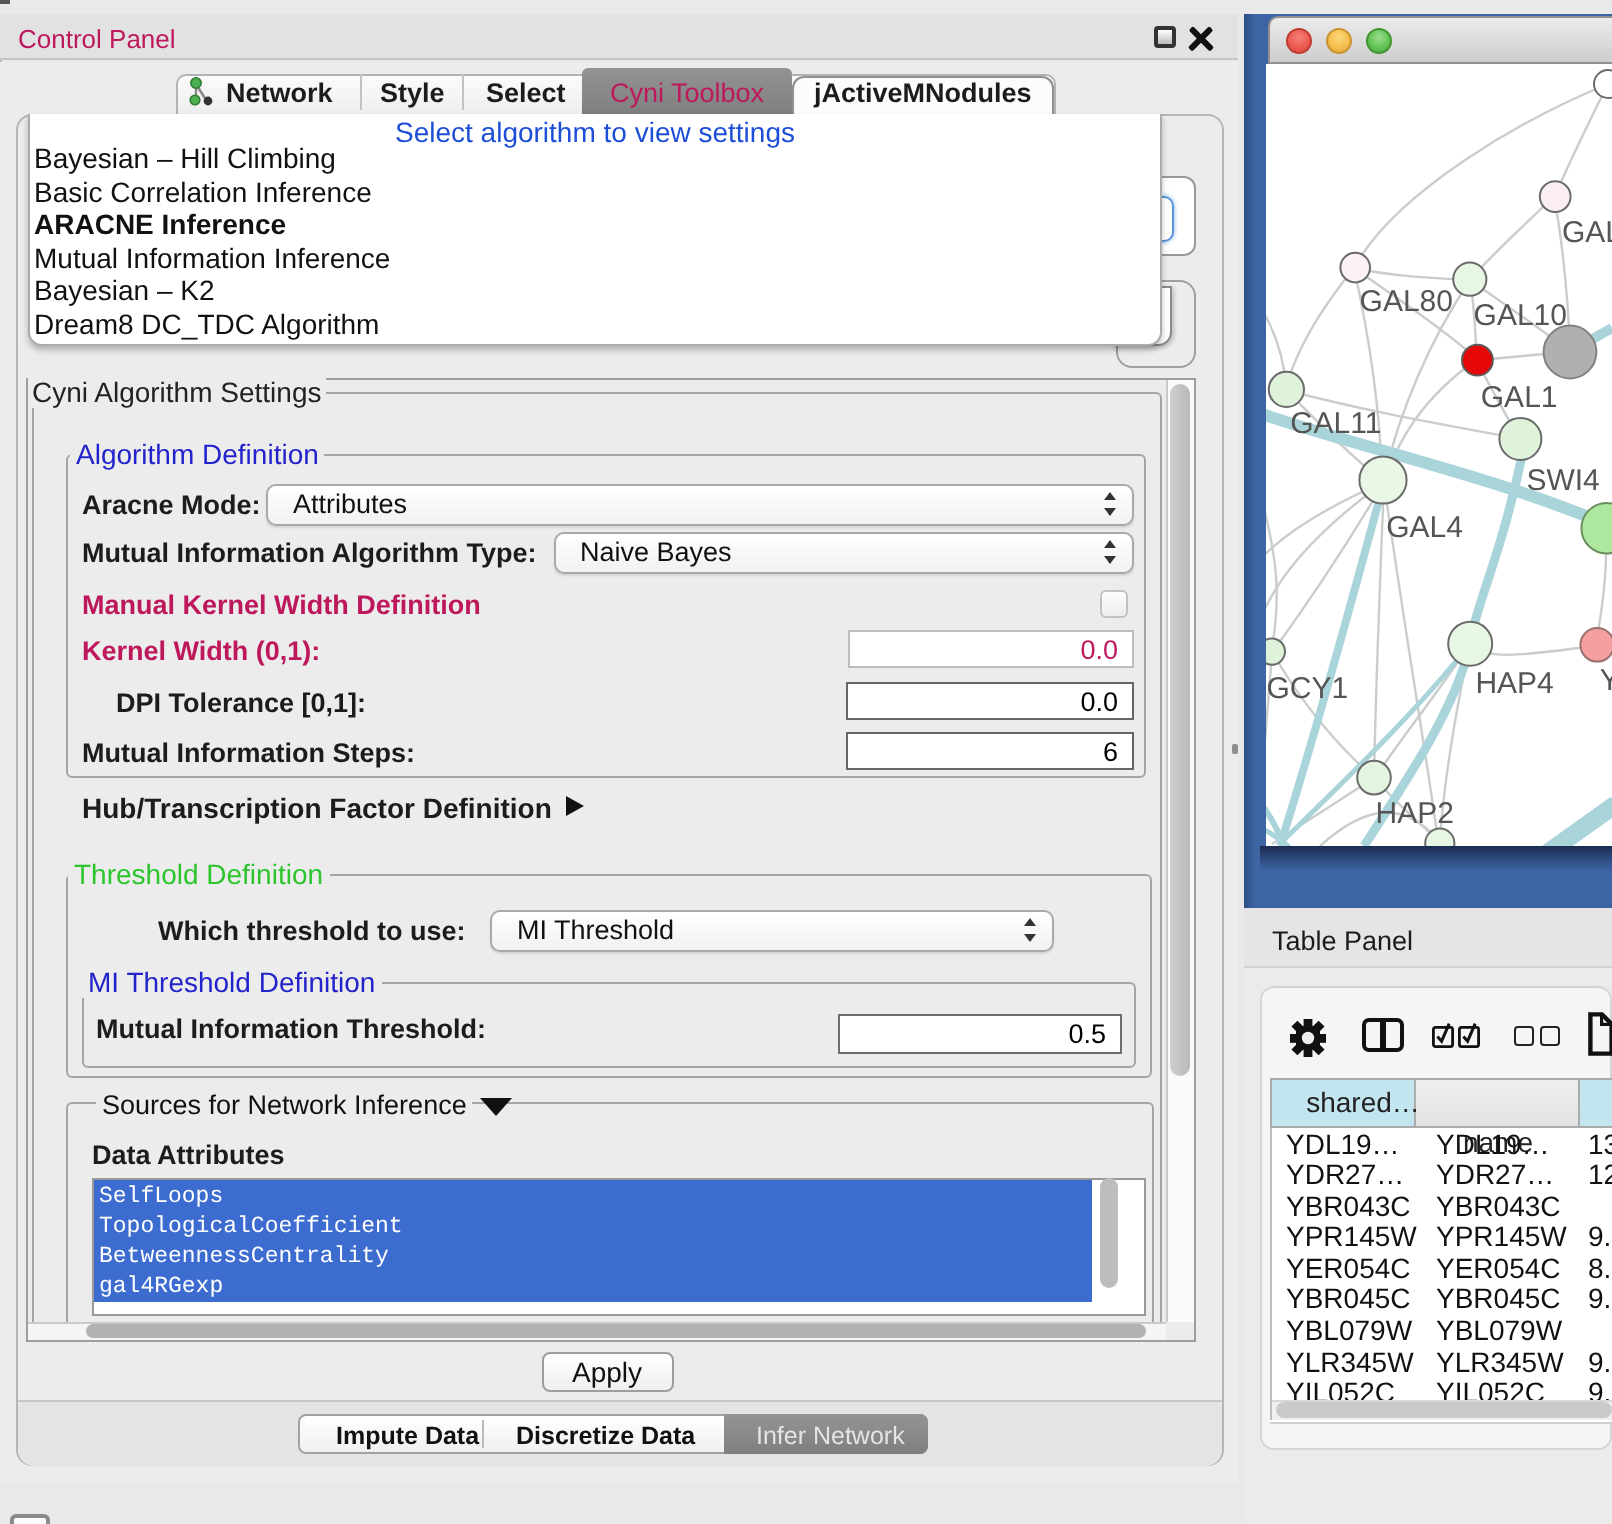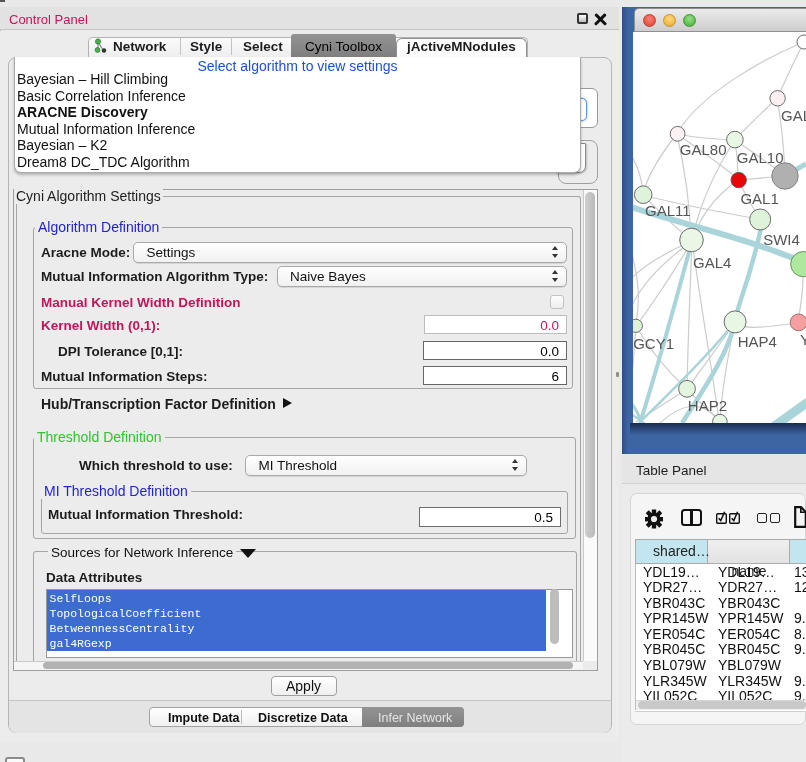--- a/index.html
+++ b/index.html
@@ -42,21 +42,21 @@
 <div class="abs" style="left:8px;top:57px;width:604px;height:676px;background:#ECECEC;border:1px solid #B5B5B5;border-radius:8px;"></div>
 
 <div class="abs" style="left:88px;top:36.5px;width:440px;height:21px;background:linear-gradient(#FBFBFB,#EDEDED);border:1px solid #B2B2B2;border-radius:5px 5px 0 0;border-bottom:none;"></div>
 <div class="abs" style="left:396px;top:37.5px;width:131px;height:20px;background:#FCFCFC;border:1px solid #8F8F8F;border-radius:6px 6px 0 0;border-bottom:none;"></div>
 <div class="abs" style="left:180px;top:37px;width:1px;height:18px;background:#C2C2C2;"></div>
 <div class="abs" style="left:231px;top:37px;width:1px;height:18px;background:#C2C2C2;"></div>
 <div class="abs" style="left:291px;top:33.5px;width:105px;height:24.5px;background:linear-gradient(#939393,#7E7E7E);border-radius:3px 3px 0 0;"></div>
 <div class="lbl2 bold" style="left:113px;top:39px;">Network</div>
 <div class="lbl2 bold" style="left:190px;top:39px;">Style</div>
 <div class="lbl2 bold" style="left:243px;top:39px;">Select</div>
-<div class="lbl2" style="left:305px;top:39px;color:#000000;text-align:center;">Cyni Toolbox</div>
+<div class="lbl2" style="left:305px;top:39px;color:#be185d;text-align:center;">Cyni Toolbox</div>
 <div class="lbl2 bold" style="left:407px;top:39px;text-align:center;">jActiveMNodules</div>
 
 <svg class="abs" style="left:94px;top:38px;" width="14" height="16" viewBox="0 0 14 16">
   <line x1="4" y1="4" x2="9" y2="12" stroke="#888" stroke-width="1.2"></line>
   <line x1="4" y1="4" x2="4" y2="12" stroke="#888" stroke-width="1.2"></line>
   <circle cx="4" cy="3.5" r="2.6" fill="#4CAF50" stroke="#2E7D32" stroke-width="0.8"></circle>
   <circle cx="3.5" cy="12" r="2.4" fill="#4CAF50" stroke="#2E7D32" stroke-width="0.8"></circle>
   <circle cx="10" cy="12.5" r="2.2" fill="#333"></circle>
 </svg>
 
@@ -69,21 +69,21 @@
 <div class="abs" style="left:43px;top:662px;width:530px;height:7px;background:#B2B2B2;border-radius:4px;"></div>
 
 <div class="abs" style="left:16px;top:196px;width:565px;height:465px;border:1px solid #A5A5A5;border-right:1px solid #A5A5A5;border-bottom:none;border-radius:3px 3px 0 0;"></div>
 <div class="gt" style="left:14px;top:188px;color:#222;padding:0 2px;">Cyni Algorithm Settings</div>
 
 <div class="grp" style="left:33px;top:227px;width:540px;height:162px;"></div>
 <div class="gt" style="left:35px;top:219px;color:#2323CC;">Algorithm Definition</div>
 
 <div class="lbl2 bold" style="left:41px;top:245px;">Aracne Mode:</div>
 <div class="combo" style="left:133px;top:241.5px;width:434px;height:21.5px;">
-      <span class="ct">Settings</span>
+      <span class="ct">Attributes</span>
       <span class="arrows"></span>
     </div>
 
 <div class="lbl2 bold" style="left:41px;top:269px;">Mutual Information Algorithm Type:</div>
 <div class="combo" style="left:276.5px;top:265.5px;width:290.5px;height:21.5px;">
       <span class="ct">Naive Bayes</span>
       <span class="arrows"></span>
     </div>
 
 <div class="lbl2 bold gray" style="left:41px;top:295px;">Manual Kernel Width Definition</div>
@@ -146,21 +146,21 @@
 <div class="abs bold" style="left:258px;top:711px;font-size:12.5px;color:#111;">Discretize Data</div>
 <div class="abs" style="left:378px;top:711px;font-size:12.5px;color:#E5E5E5;">Infer Network</div>
 
 <div class="abs" style="left:560px;top:88px;width:38px;height:40px;background:#FFF;border:1px solid #9A9A9A;border-radius:6px;"></div>
 <div class="abs" style="left:574px;top:98px;width:13px;height:23px;border:1.6px solid #5B96D6;border-radius:5px;box-shadow:0 0 2.5px #85B4E4;background:#FFF;"></div>
 <div class="abs" style="left:558px;top:140px;width:40px;height:44px;background:#ECECEC;border:1px solid #A0A0A0;border-radius:8px;"></div>
 <div class="abs" style="left:556px;top:143px;width:30px;height:30px;background:#FFF;border:1px solid #8A8A8A;border-radius:0 0 7px 0;box-shadow:1px 1px 2px rgba(0,0,0,0.2);"></div>
 
 <div class="abs" style="left:14px;top:57px;width:567px;height:116px;background:#FFF;border:1px solid #ABABAB;border-top:none;border-radius:0 0 7px 7px;box-shadow:0 2px 3px rgba(0,0,0,0.25);"></div>
 <div class="abs" style="left:14px;top:58px;width:567px;height:17px;font-size:14px;color:#1d4ed8;text-align:center;">Select algorithm to view settings</div>
-<div class="abs" style="left:17px;top:71px;font-size:14px;color:#111;line-height:16.5px;">Bayesian – Hill Climbing<br>Basic Correlation Inference<br><b>ARACNE Discovery</b><br>Mutual Information Inference<br>Bayesian – K2<br>Dream8 DC_TDC Algorithm</div>
+<div class="abs" style="left:17px;top:71px;font-size:14px;color:#111;line-height:16.5px;">Bayesian – Hill Climbing<br>Basic Correlation Inference<br><b>ARACNE Inference</b><br>Mutual Information Inference<br>Bayesian – K2<br>Dream8 DC_TDC Algorithm</div>
 
 <div class="abs" style="left:622px;top:7px;width:184px;height:447px;background:linear-gradient(90deg,#2E4F86 0px,#3D64A3 6px,#3D64A3);"></div>
 
 <div class="abs" style="left:634px;top:8px;width:172px;height:24px;background:linear-gradient(#EBEBEB,#CDCDCD);border:1px solid #909090;border-right:none;border-radius:5px 0 0 0;"></div>
 <div class="abs" style="left:643px;top:14px;width:13px;height:13px;border-radius:50%;background:radial-gradient(circle at 50% 35%, #F48179 0%, #EC5B50 55%, #D84438 100%);border:0.5px solid #C03B31;"></div>
 <div class="abs" style="left:663px;top:14px;width:13px;height:13px;border-radius:50%;background:radial-gradient(circle at 50% 35%, #FAD97E 0%, #F5BE4E 55%, #DD9F35 100%);border:0.5px solid #C8922F;"></div>
 <div class="abs" style="left:683px;top:14px;width:13px;height:13px;border-radius:50%;background:radial-gradient(circle at 50% 35%, #9CDB8D 0%, #64C457 55%, #49A53B 100%);border:0.5px solid #41952F;"></div>
 
 <svg class="abs" style="left:633px;top:32px;" width="173" height="391" viewBox="633 32 173 391">
   <rect x="633" y="32" width="173" height="391" fill="#FFFFFF"></rect>

